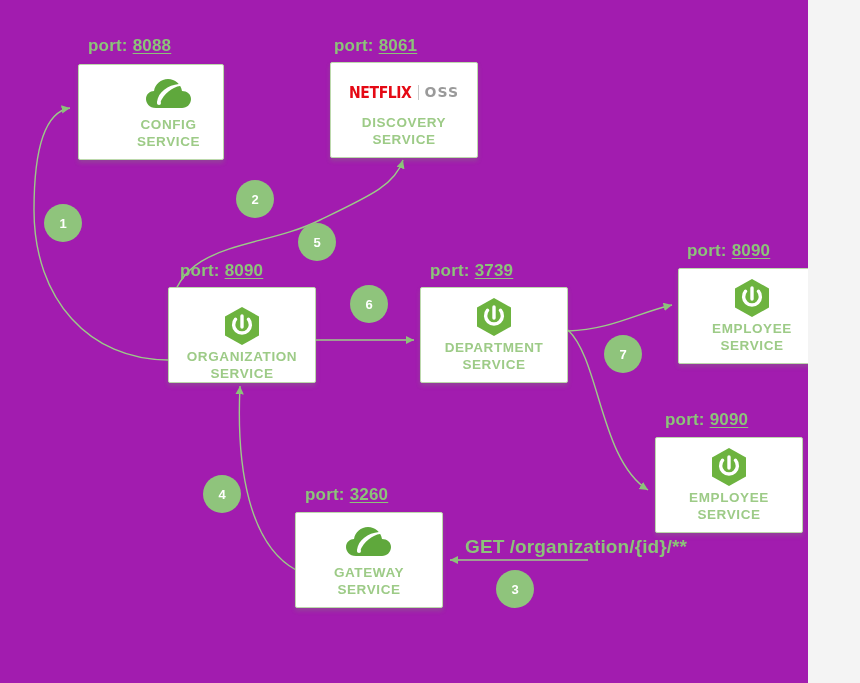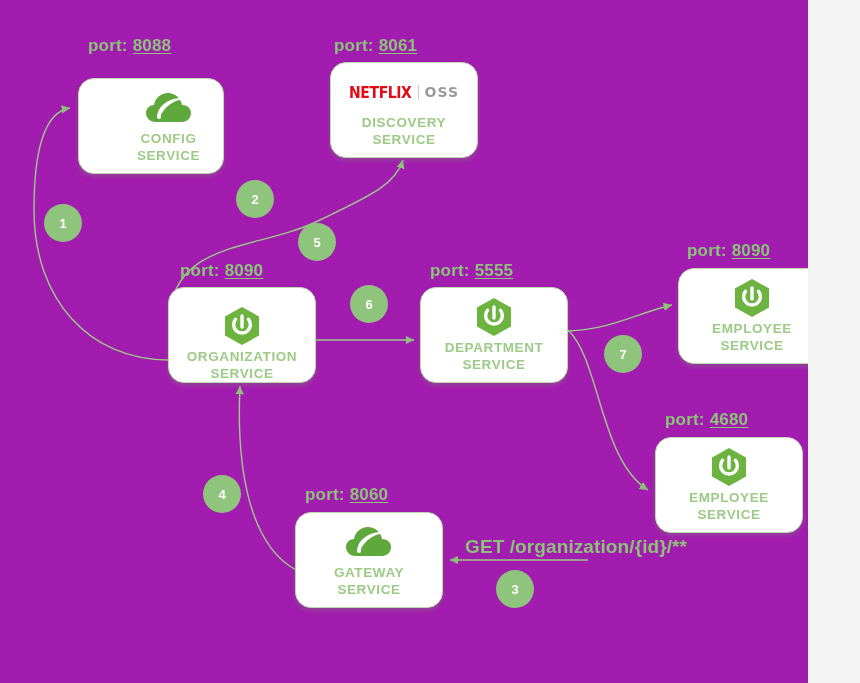--- a/index.html
+++ b/index.html
@@ -21,21 +21,21 @@
     width: 860px;
     height: 683px;
     pointer-events: none;
   }
 
   
   .node {
     position: absolute;
     background: #ffffff;
     border: 1px solid #bcd9ac;
-    border-radius: 16px;
+    border-radius: 2px;
     box-shadow: 0 3px 4px rgba(120,150,110,0.30);
     display: flex;
     flex-direction: column;
     align-items: center;
     justify-content: center;
     box-sizing: border-box;
   }
   .node-logo {
     height: 40px;
     display: flex;
@@ -144,26 +144,26 @@
 
       <path d="M588,560 L450,560" marker-end="url(#arrowhead)"></path>
 
       <path d="M296,570 C250,545 236,470 240,386" marker-end="url(#arrowhead)"></path>
     </g>
   </svg>
 
   <div class="port" style="left:88px;  top:36px;"><span>port: </span><u>8088</u></div>
   <div class="port" style="left:334px; top:36px;text-align:center;"><span>port: </span><u>8061</u></div>
   <div class="port" style="left:180px; top:261px;"><span>port: </span><u>8090</u></div>
-  <div class="port" style="left:430px; top:261px;"><span>port: </span><u>5555</u></div>
+  <div class="port" style="left:430px; top:261px;"><span>port: </span><u>3739</u></div>
   <div class="port" style="left:687px; top:241px;"><span>port: </span><u>8090</u></div>
-  <div class="port" style="left:665px; top:410px;"><span>port: </span><u>4680</u></div>
-  <div class="port" style="left:305px; top:485px;"><span>port: </span><u>8060</u></div>
-
-  <div class="node" style="left:78px; top:78px; width:146px; height:96px;padding-left:35px;">
+  <div class="port" style="left:665px; top:410px;"><span>port: </span><u>9090</u></div>
+  <div class="port" style="left:305px; top:485px;"><span>port: </span><u>3260</u></div>
+
+  <div class="node" style="left:78px; top:64px; width:146px; height:96px;padding-left:35px;">
     <div class="node-logo">
       <svg width="46" height="32" viewBox="0 0 46 32">
         <path d="M10,30 C3,30 0,25 0,21 C0,16 4,13 8,13 C9,6 15,1 22,1 C29,1 35,6 36,13 C41,13 45,16 45,21 C45,26 41,30 36,30 Z" fill="#5fa83c"></path>
         <path d="M33,6 C22,7 12,14 11,24 C11,26 13,27 14,25 C18,15 27,9 34,8 C36,7 35,6 33,6 Z" fill="#ffffff"></path>
         <circle cx="13" cy="25" r="2" fill="#ffffff"></circle>
       </svg>
     </div>
     <div class="node-label">
       <div>CONFIG</div>
       <div>SERVICE</div>

